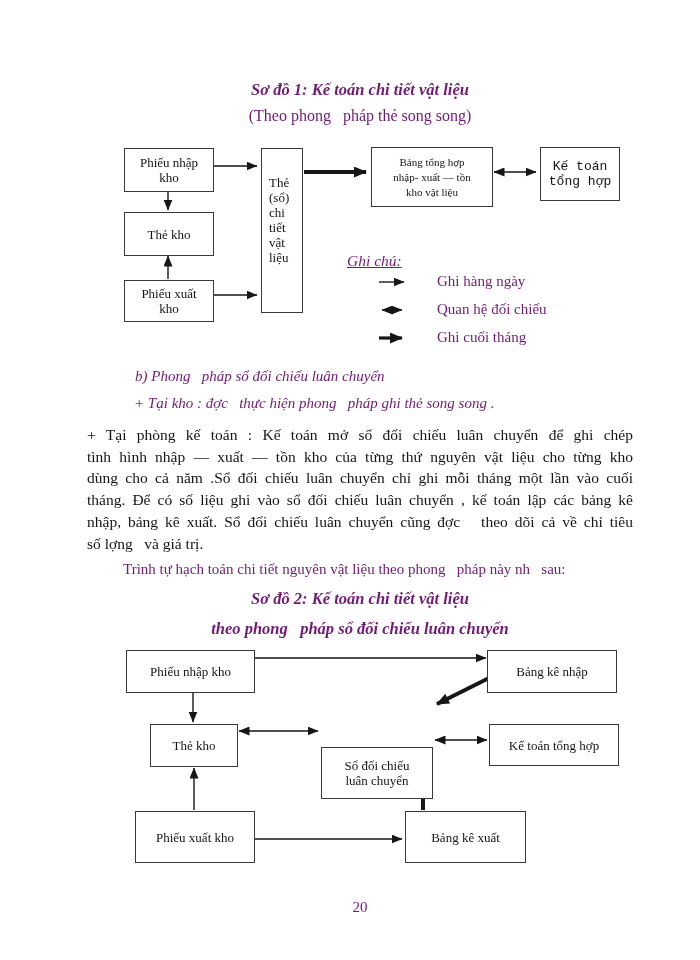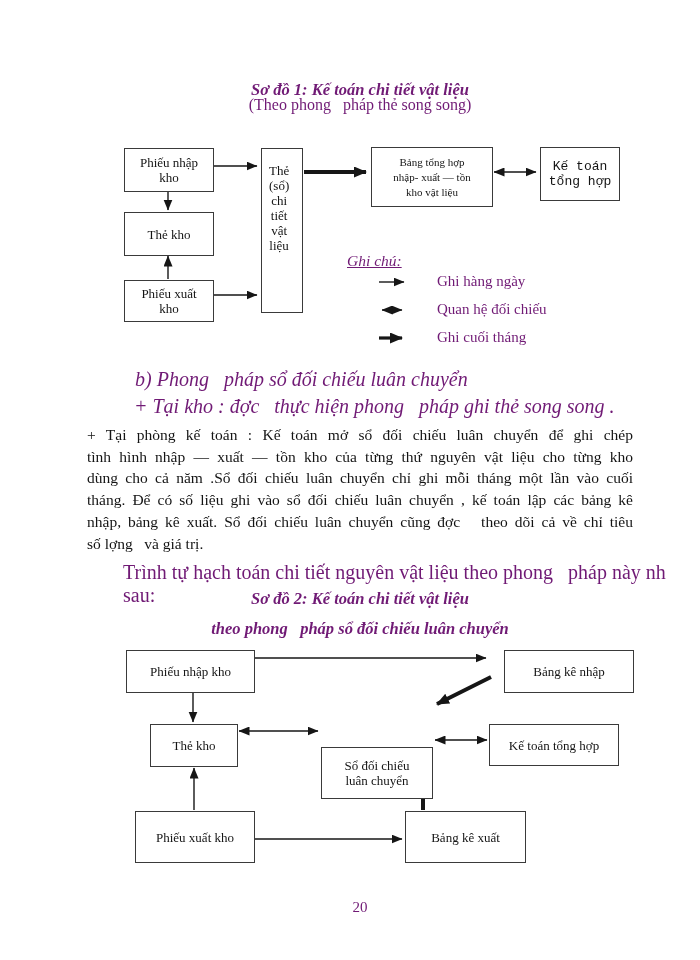--- a/index.html
+++ b/index.html
@@ -2,48 +2,48 @@
 <html><head>
 <meta charset="utf-8">
 <style>
   html,body{margin:0;padding:0;background:#888;}
   .page{position:relative;width:700px;height:960px;background:#ffffff;overflow:hidden;
         font-family:"Liberation Serif","DejaVu Serif",serif;color:#141414;}
   .t{position:absolute;white-space:pre-wrap;color:#701a75;}
   .ctr{left:87px;width:546px;text-align:center;}
   .h1{font-weight:bold;font-style:italic;font-size:16.5px;}
   .sub{font-size:16px;}
-  .body16{font-size:20px;}
+  .body16{font-size:15px;}
   .ital{font-style:italic;}
   .diagram{position:absolute;left:0;width:664px;}
   .box{position:absolute;border:1.2px solid #3a3a3a;background:#fff;display:flex;
        align-items:center;justify-content:center;text-align:center;
        font-size:13px;line-height:15px;white-space:pre-wrap;color:#141414;}
   .box-sm{font-size:11px;line-height:15px;}
-  .box-tall{align-items:flex-start;justify-content:flex-start;text-align:center;
-            padding:14px 0 0 7px;box-sizing:border-box;}
+  .box-tall{align-items:flex-start;justify-content:flex-start;text-align:left;
+            padding:26px 0 0 7px;box-sizing:border-box;}
   svg.arrows{position:absolute;left:0;top:0;pointer-events:none;}
   svg.arrows line{stroke:#161616;}
   .thin{stroke-width:1.4;}
   .thick{stroke-width:4;}
   .thick-s{stroke-width:3.2;}
   .legend-title{font-size:15.5px;font-style:italic;text-decoration:underline;}
   .legend-label{font-size:15px;}
   .para{position:absolute;left:87px;top:424px;width:546px;font-size:15.5px;line-height:21.7px;}
   .jline{text-align:justify;text-align-last:justify;white-space:pre-wrap;}
   .jline:last-child{text-align-last:auto;}
   .pageno{font-size:15px;}
 </style>
 </head>
 <body>
 
 <div class="page">
 
   <div class="t ctr h1" style="top:80px;">Sơ đồ 1: Kế toán chi tiết vật liệu</div>
-  <div class="t ctr sub" style="top:96px;text-align:center;">(Theo phong   pháp thẻ song song)</div>
+  <div class="t ctr sub" style="top:107px;text-align:center;">(Theo phong   pháp thẻ song song)</div>
 
   <div class="diagram" style="top:145px;height:215px;">
     <svg class="arrows" width="700" height="215">
       <defs>
         <marker id="me" markerUnits="userSpaceOnUse" markerWidth="12" markerHeight="10" refX="10.5" refY="4.5" orient="auto">
           <path d="M0,0 L11,4.5 L0,9 z" fill="#161616"></path>
         </marker>
         <marker id="ms" markerUnits="userSpaceOnUse" markerWidth="12" markerHeight="10" refX="0.5" refY="4.5" orient="auto">
           <path d="M11,0 L0,4.5 L11,9 z" fill="#161616"></path>
         </marker>
@@ -108,21 +108,21 @@
       <line class="thin" x1="193" y1="47" x2="193" y2="77" marker-end="url(#me)"></line>
       <line class="thin" x1="239" y1="86" x2="318" y2="86" marker-start="url(#ms)" marker-end="url(#me)"></line>
       <line class="thick" x1="491" y1="32" x2="437" y2="59" marker-end="url(#mek)"></line>
       <line class="thin" x1="435" y1="95" x2="487" y2="95" marker-start="url(#ms)" marker-end="url(#me)"></line>
       <line class="thick" x1="423" y1="165" x2="423" y2="110" marker-end="url(#mek)"></line>
       <line class="thin" x1="194" y1="165" x2="194" y2="123" marker-end="url(#me)"></line>
       <line class="thin" x1="254" y1="194" x2="402" y2="194" marker-end="url(#me)"></line>
     </svg>
 
     <div class="box" style="left:126px;top:5px;width:127px;height:41px;">Phiếu nhập kho</div>
-    <div class="box" style="left:504px;top:5px;width:128px;height:41px;">Bảng kê nhập</div>
+    <div class="box" style="left:487px;top:5px;width:128px;height:41px;">Bảng kê nhập</div>
     <div class="box" style="left:321px;top:54px;width:110px;height:50px;margin-top:48px;">Sổ đối chiếu
 luân chuyển</div>
     <div class="box" style="left:150px;top:79px;width:86px;height:41px;">Thẻ kho</div>
     <div class="box" style="left:489px;top:79px;width:128px;height:40px;">Kế toán tổng hợp</div>
     <div class="box" style="left:135px;top:166px;width:118px;height:50px;">Phiếu xuất kho</div>
     <div class="box" style="left:405px;top:166px;width:119px;height:50px;">Bảng kê xuất</div>
   </div>
 
   <div class="t ctr pageno" style="top:899px;font-family:Liberation Serif, serif;">20</div>
 </div>

